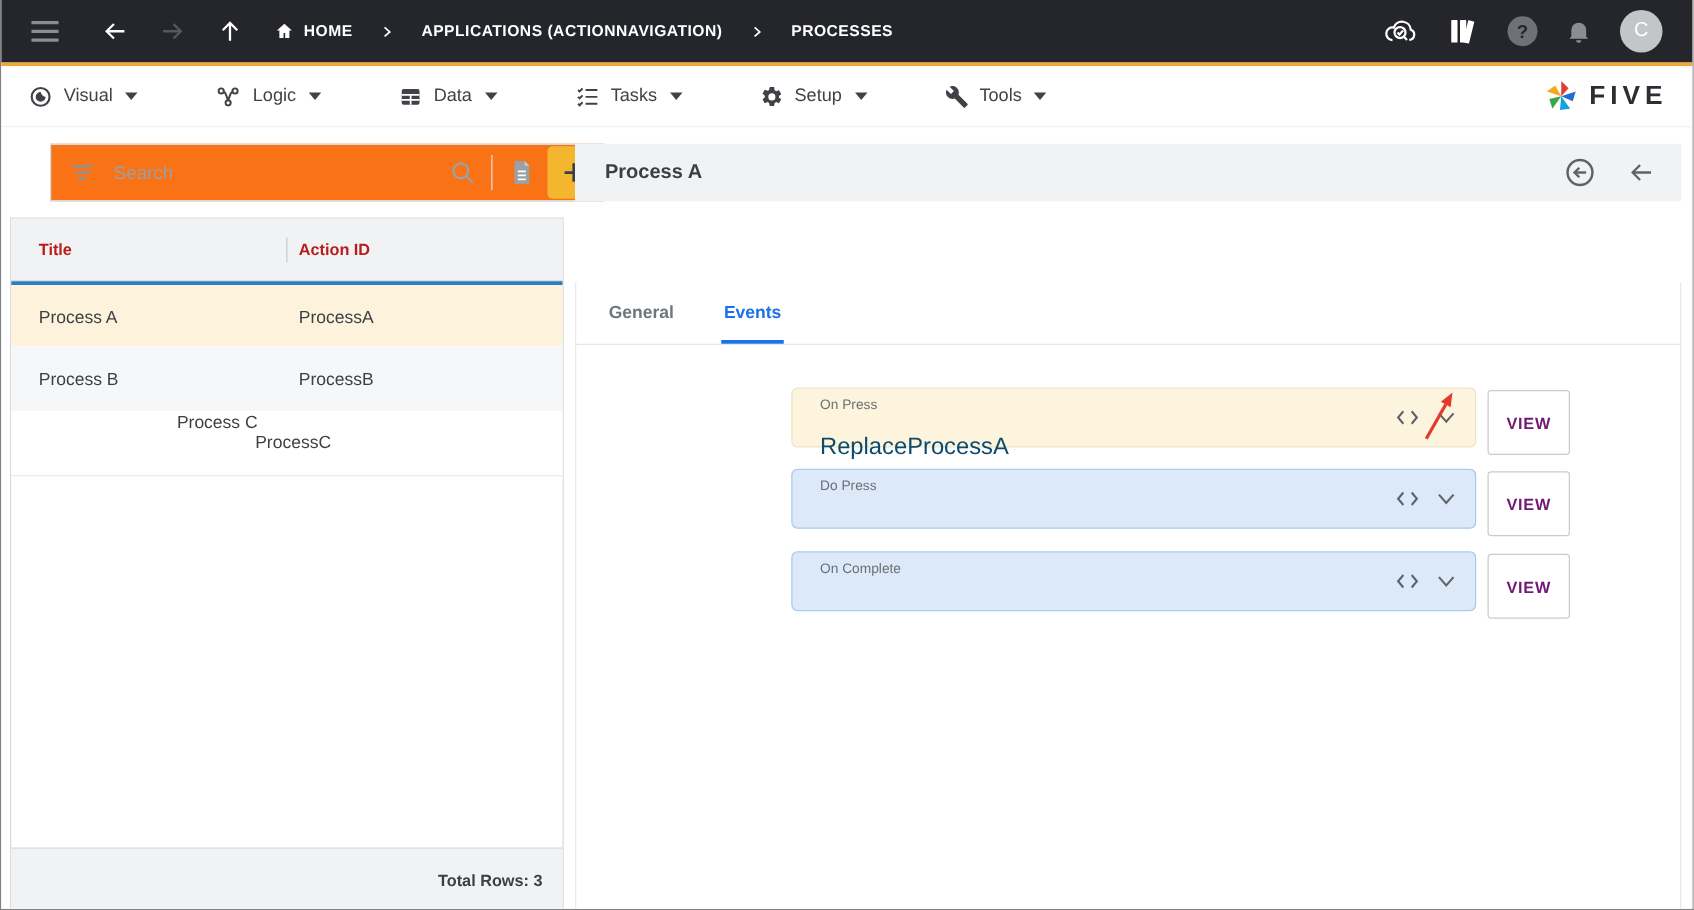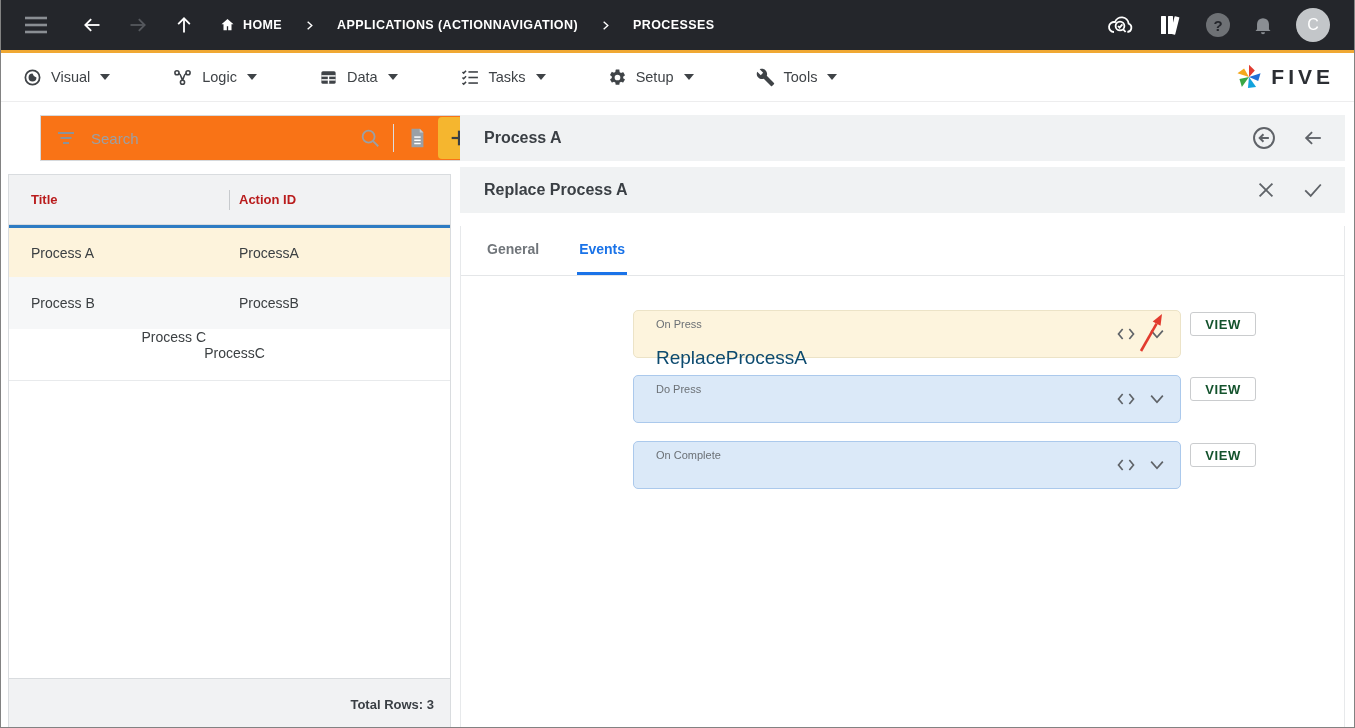--- a/index.html
+++ b/index.html
@@ -66,21 +66,21 @@
   .field-row.f1 { top: 84px; }
   .field-row.f2 { top: 149px; }
   .field-row.f3 { top: 215px; }
   .field-box { position: relative; width: 548px; height: 48px; border-radius: 5px; cursor: pointer; }
   .field-cream { background: #fdf4dd; border: 1px solid #ece3c7; }
   .field-blue { background: #dbe9f8; border: 1px solid #abc9ec; padding-left: 40px; }
   .field-label { position: absolute; left: 22px; top: 7px; font-size: 11px; color: #6b7075; }
   .field-value { position: absolute; left: 22px; top: 23px; font-size: 19px; color: #0c4a6e; margin-top: 13px; }
   .field-ic-code { position: absolute; right: 44px; top: 50%; transform: translateY(-50%); display: flex; cursor: pointer; }
   .field-ic-chev { position: absolute; right: 13px; top: 50%; transform: translateY(-50%); display: flex; cursor: pointer; }
-  .view-btn { margin-left: 9px; margin-top: 2px; width: 66px; height: 24px; background: #fff; border: 1px solid #caccce; border-radius: 3px; font-size: 13px; font-weight: bold; letter-spacing: .6px; color: #14532d; display: flex; align-items: center; justify-content: center; cursor: pointer; }
+  .view-btn { margin-left: 9px; margin-top: 2px; width: 66px; height: 52px; background: #fff; border: 1px solid #caccce; border-radius: 3px; font-size: 13px; font-weight: bold; letter-spacing: .6px; color: #701a75; display: flex; align-items: center; justify-content: center; cursor: pointer; }
 
   .overlay-svg { position: absolute; inset: 0; pointer-events: none; z-index: 20; }
 </style>
 </head>
 <body>
 
 <div class="window">
 
   <div class="topbar">
     <span class="hamburger">
@@ -296,36 +296,20 @@
             </svg>
         </span>
         <span class="rp-ic">
           <svg width="24" height="22" viewBox="0 0 24 24" fill="none" stroke="#5f6368" stroke-width="2">
               <line x1="20.5" y1="12" x2="4.5" y2="12"></line>
               <polyline points="11,5.5 4.5,12 11,18.5"></polyline>
             </svg>
         </span>
       </span>
     </div>
-    <div class="rp-header rp-header2">
-      <span class="rp-title">Replace Process A</span>
-      <span class="rp-icons">
-        <span class="rp-ic">
-          <svg width="22" height="22" viewBox="0 0 24 24" fill="none" stroke="#5f6368" stroke-width="2">
-              <line x1="5" y1="5" x2="19" y2="19"></line>
-              <line x1="19" y1="5" x2="5" y2="19"></line>
-            </svg>
-        </span>
-        <span class="rp-ic">
-          <svg width="24" height="22" viewBox="0 0 24 24" fill="none" stroke="#5f6368" stroke-width="2">
-              <polyline points="3.5,12.5 9.5,18.5 20.5,6"></polyline>
-            </svg>
-        </span>
-      </span>
-    </div>
 
     <div class="rp-body">
       <div class="tabstrip">
         <span class="tab">General</span>
         <span class="tab active">Events</span>
       </div>
 
       <div class="field-row f1">
         <div class="field-box field-cream">
           <span class="field-label">On Press</span>

